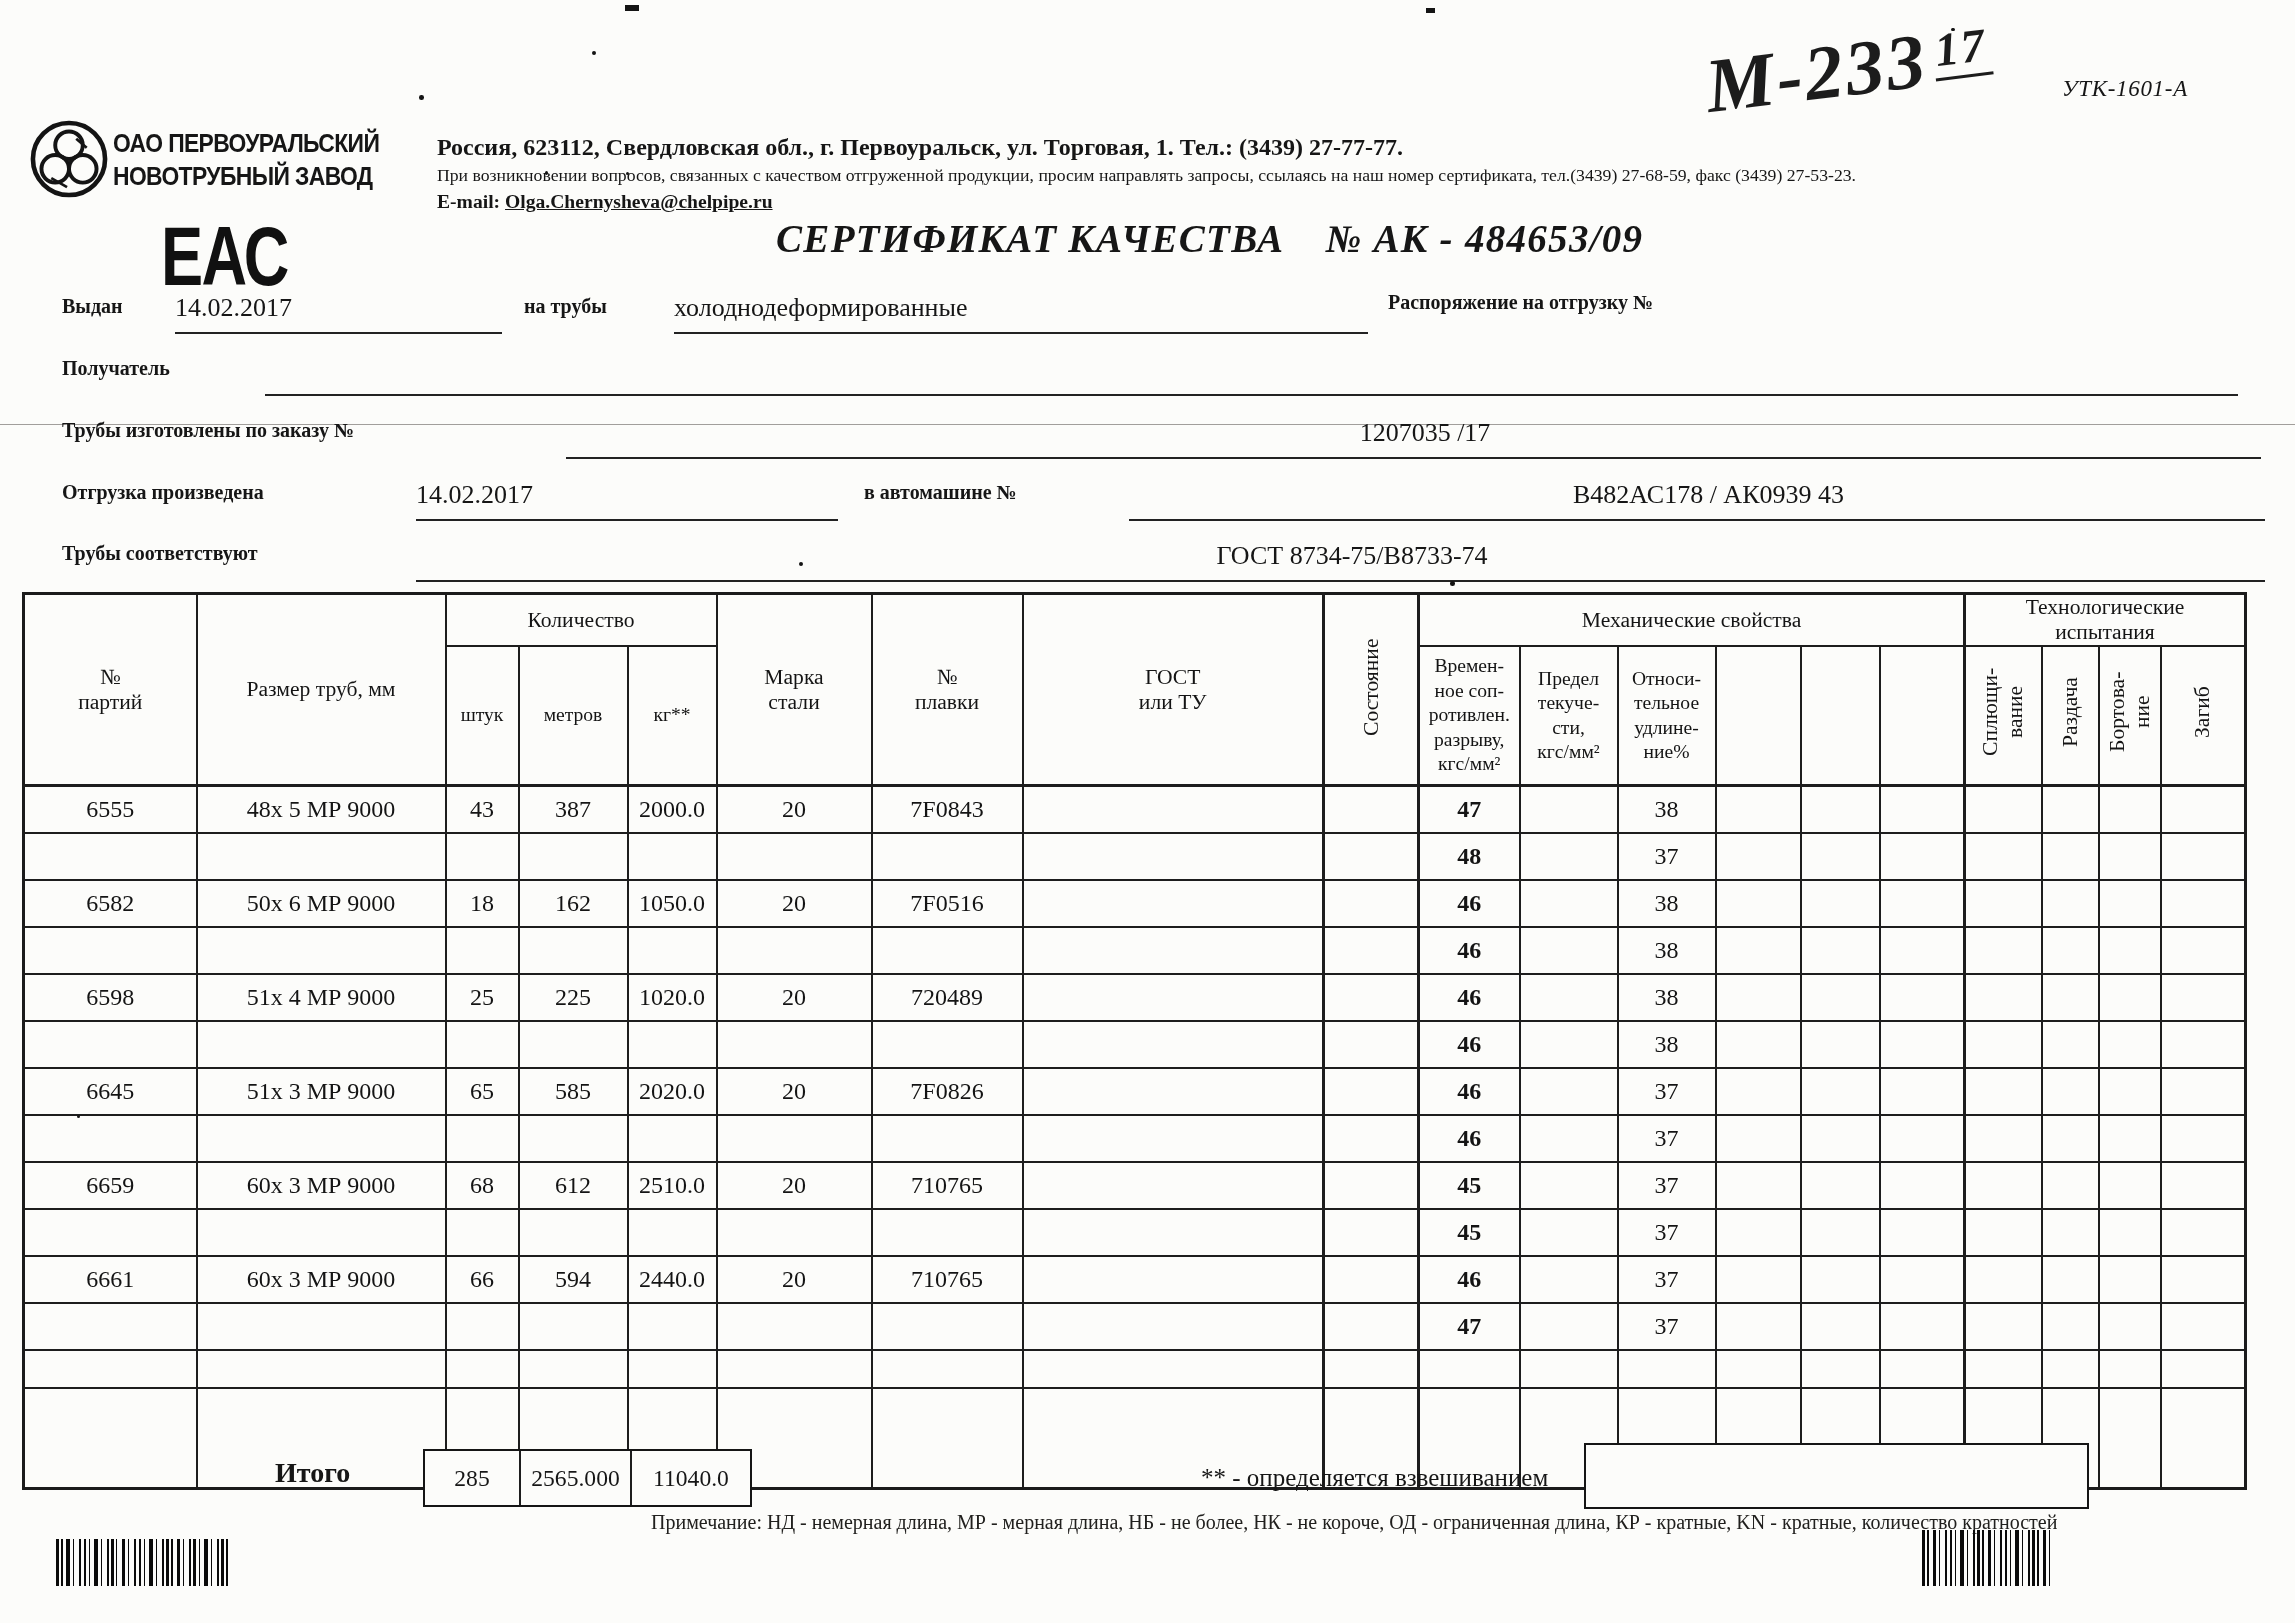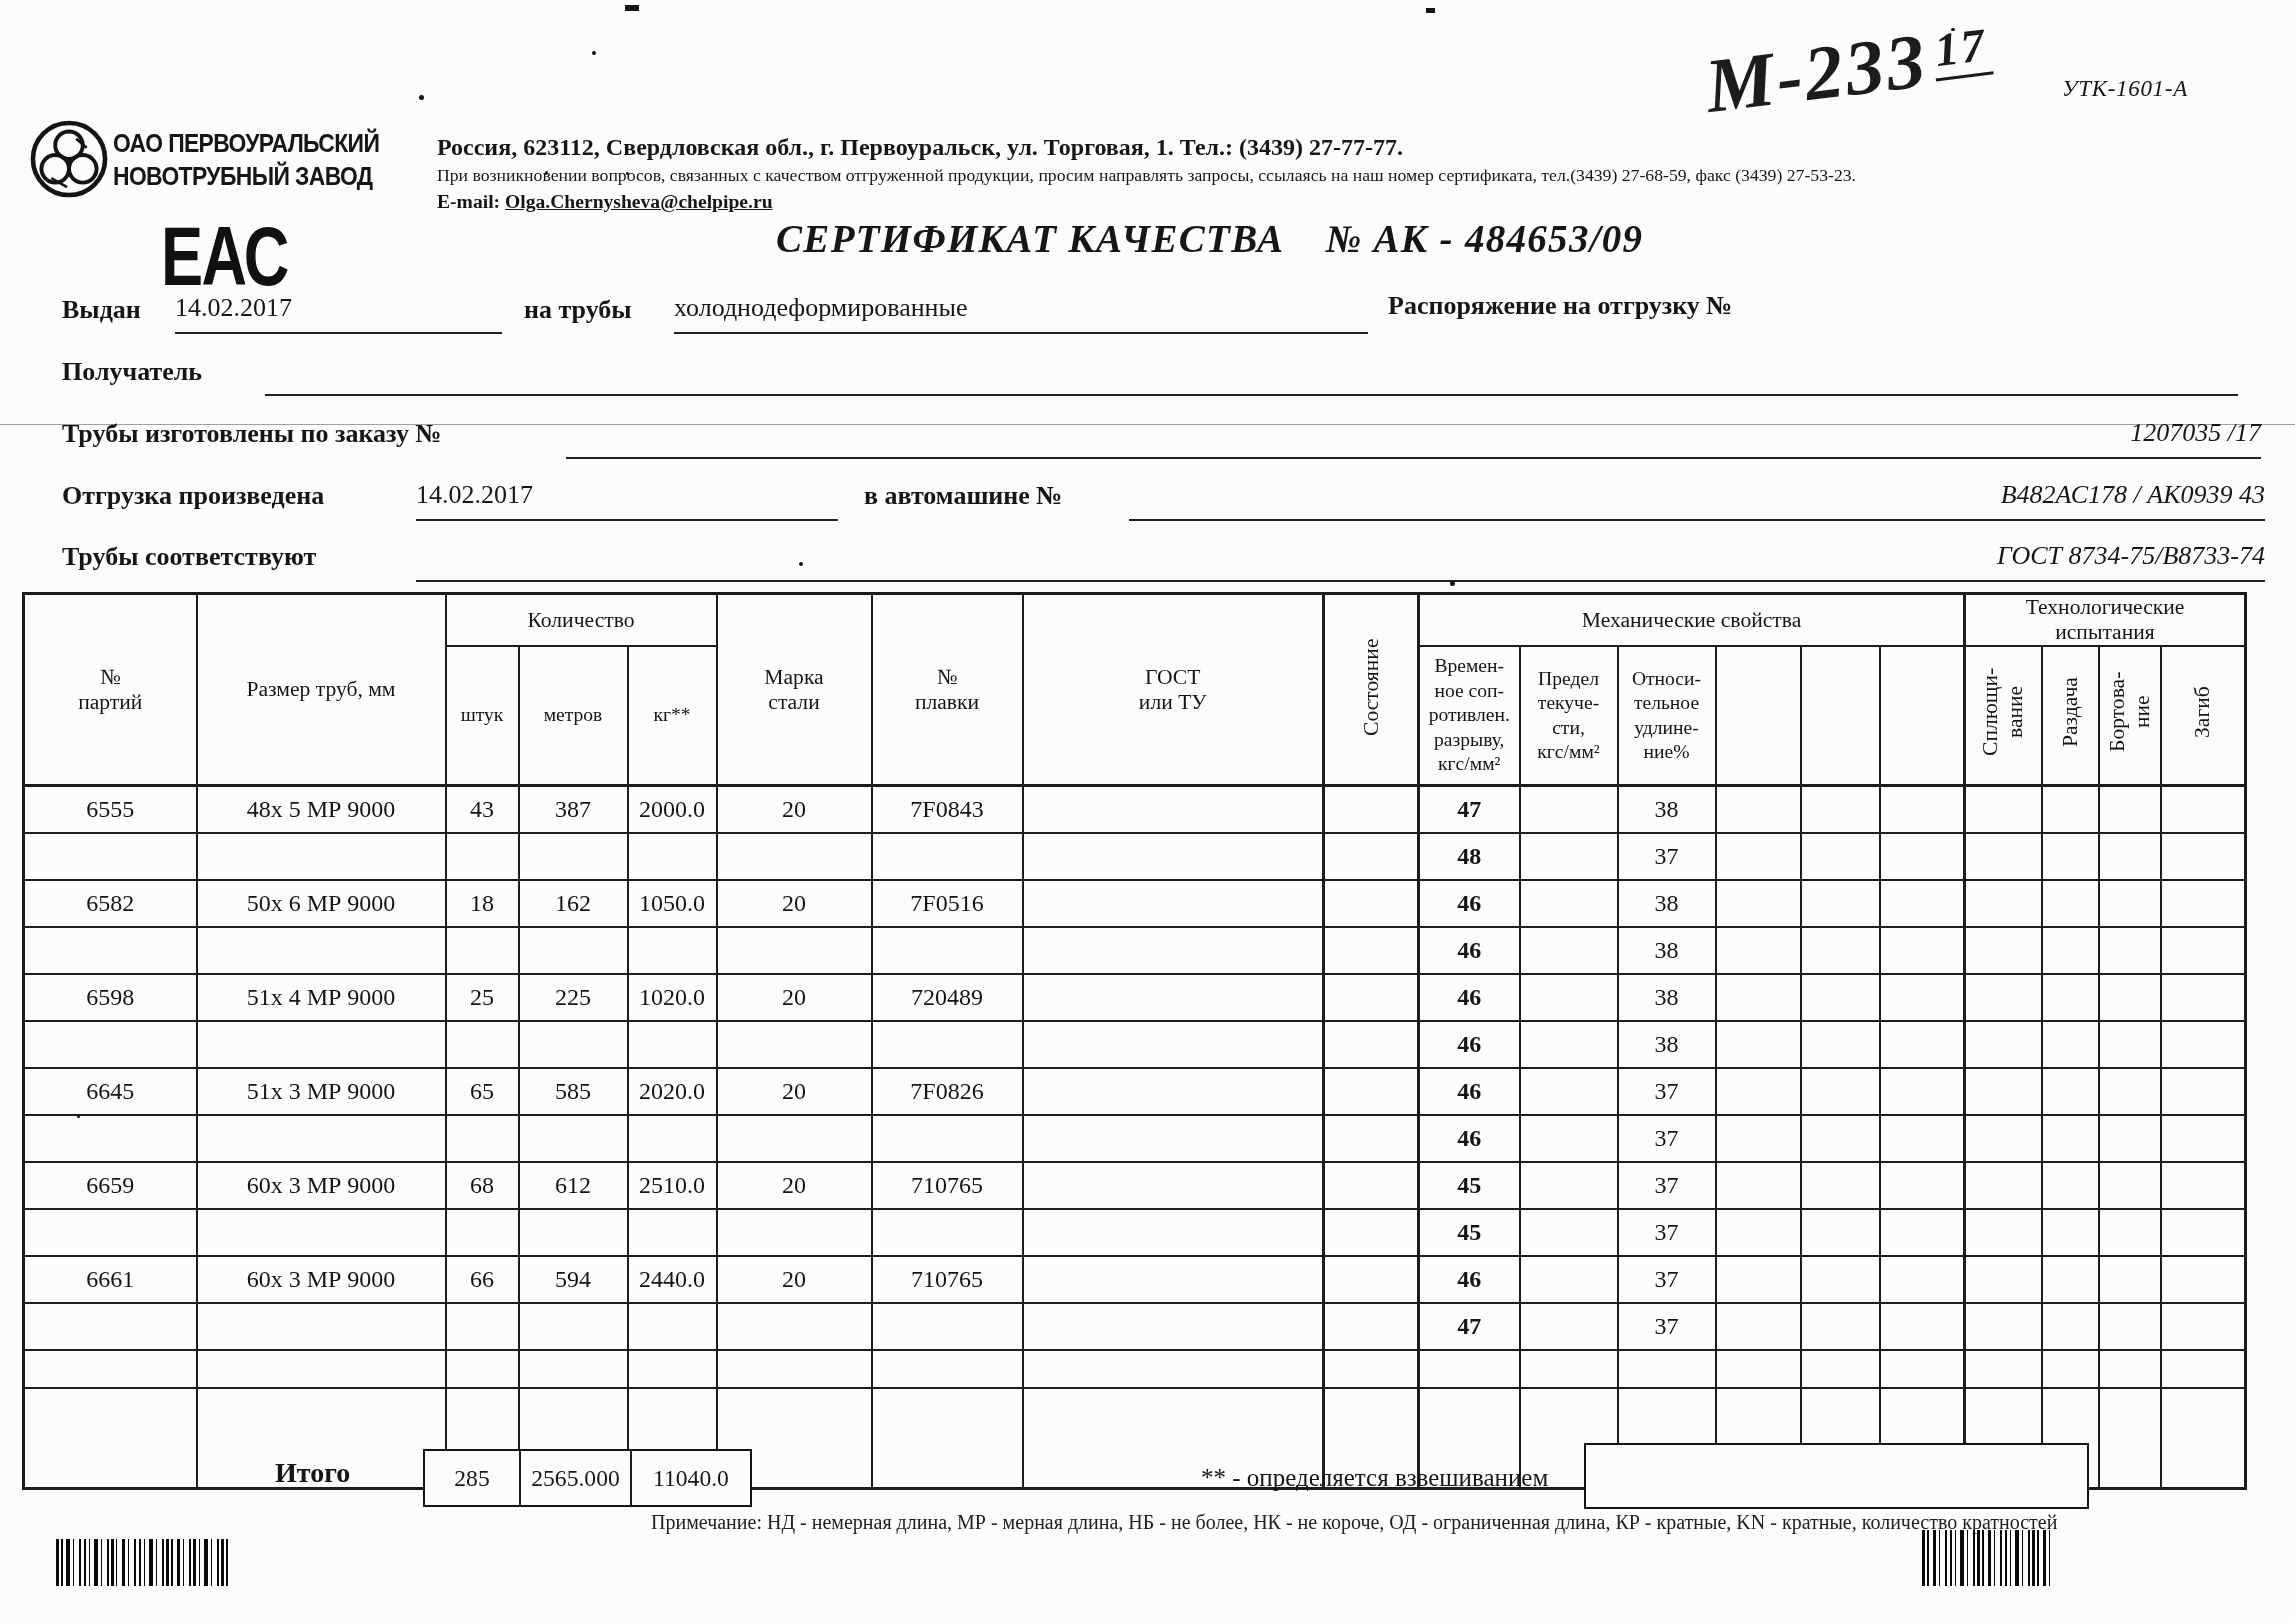--- a/index.html
+++ b/index.html
@@ -19,24 +19,24 @@
   #handwritten .sup{font-size:47px;position:relative;top:-18.3px;margin-left:6.5px;
                     border-bottom:3.9px solid #1c1c1c;padding:0 2.6px 2.6px 2.6px;}
   #form-code{left:2062px;top:76px;font-size:23px;letter-spacing:0.7px;font-style:italic;}
   #eac{left:161px;top:208px;font-family:"Liberation Sans","DejaVu Sans",sans-serif;
        font-weight:900;font-size:77px;letter-spacing:-2px;transform:scale(.82,1.08);
        transform-origin:left top;color:#111;}
   #title-line{left:776px;top:216px;font-size:39px;font-weight:bold;font-style:italic;
               letter-spacing:1.3px;white-space:nowrap;}
   #title-line .num{margin-left:30px;}
   
-  .lbl{position:absolute;font-size:26px;font-weight:bold;white-space:nowrap;}
+  .lbl{position:absolute;font-size:20px;font-weight:bold;white-space:nowrap;}
   .val{position:absolute;height:39px;border-bottom:2.6px solid #222;font-size:26px;
        white-space:nowrap;}
-  .val.left{text-align:right;padding-left:23px;font-style:italic;}
+  .val.left{text-align:center;padding-left:23px;}
   #fold-line{left:0;top:424px;width:2295px;height:1.3px;background:#55504c;opacity:.55;}
   
   #cert-table{position:absolute;left:22px;top:592px;border-collapse:collapse;
               table-layout:fixed;border:3.3px solid #1b1b1b;}
   #cert-table th,#cert-table td{border:2px solid #1d1d1d;padding:0;text-align:center;
               vertical-align:middle;font-family:"Liberation Serif","DejaVu Serif",serif;
               color:#141414;overflow:hidden;}
   .h1 th{height:45px;font-size:21.6px;font-weight:normal;white-space:pre-line;}
   .h2 th{height:137px;font-size:19.6px;font-weight:normal;white-space:pre-line;line-height:1.25;}
   #cert-table tbody td{height:45px;font-size:24px;}

